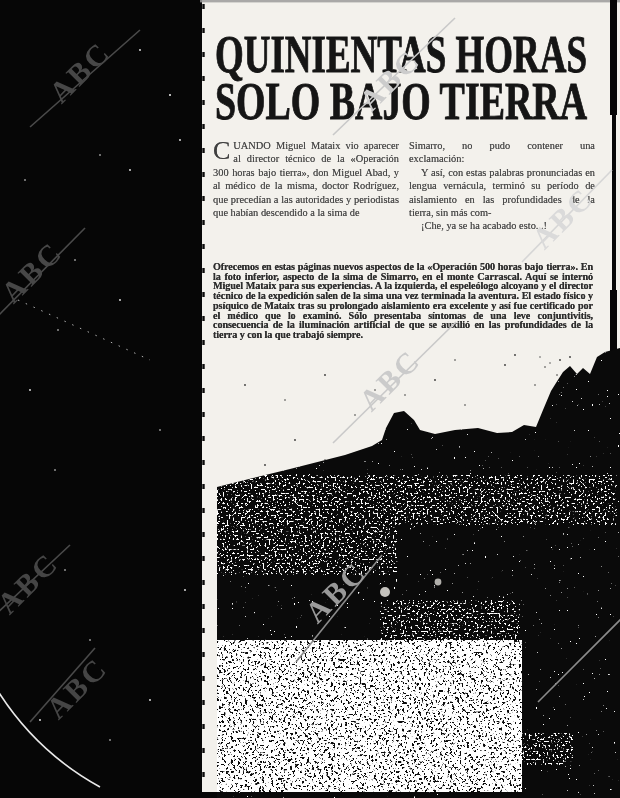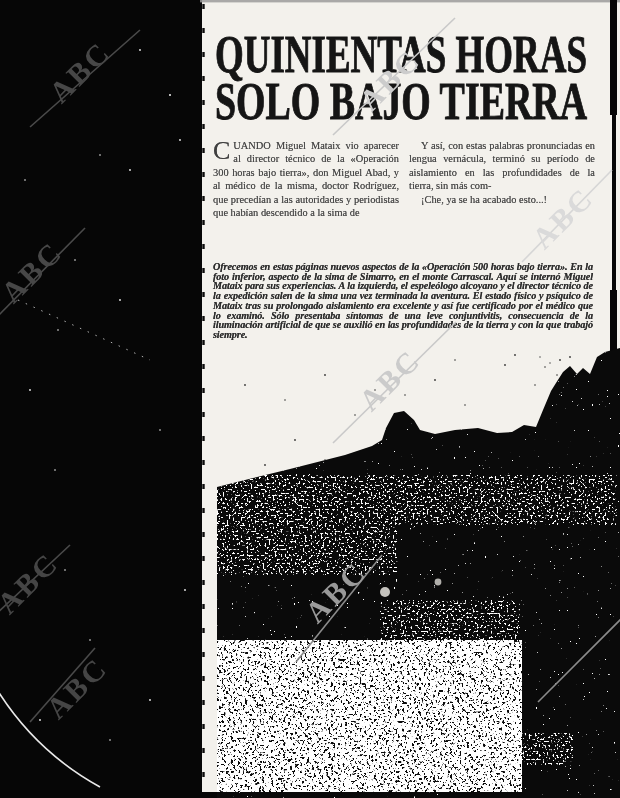--- a/index.html
+++ b/index.html
@@ -12,21 +12,21 @@
   .headline-svg{position:absolute;left:205px;top:26px;}
   .columns{position:absolute;left:213px;top:139px;width:382px;display:flex;gap:10px;}
   .col{width:186px;}
   .bodytext{font-size:10.4px;line-height:13.4px;color:#474747;text-align:justify;
             text-shadow:0 0 .5px rgba(70,70,70,.75);}
   .bodytext p{margin:0;}
   .bodytext p.indent{text-indent:12px;}
   .dropcap{float:left;font-size:26px;line-height:22px;padding:1px 3px 0 0;color:#3f3f3f;}
   .caption{position:absolute;left:213px;top:262px;width:380px;font-weight:bold;
            font-size:10.2px;line-height:9.7px;color:#2e2e2e;text-align:justify;
-           letter-spacing:-.1px;text-shadow:0 0 .6px rgba(40,40,40,.85);font-style:italic;}
+           letter-spacing:-.1px;text-shadow:0 0 .6px rgba(40,40,40,.85);}
   .photo-svg{position:absolute;left:205px;top:345px;}
   .wm-text{font-family:"Liberation Serif", serif;font-weight:bold;font-size:30px;letter-spacing:3px;}
 </style>
 </head>
 <body>
 
 <div class="page">
 
   <svg class="bg-art" width="620" height="798" viewBox="0 0 620 798">
     <rect x="0" y="0" width="202" height="798" fill="#060606"></rect>
@@ -75,20 +75,21 @@
       <text x="10" y="93" font-family="Liberation Serif, serif" font-weight="bold" font-size="52" fill="#151515" stroke="#151515" stroke-width="0.9" textLength="372" lengthAdjust="spacingAndGlyphs">SOLO BAJO TIERRA</text>
     </svg>
 
     <div class="columns">
       <div class="col bodytext">
         <p>
           <span class="dropcap">C</span><span>UANDO Miguel Mataix vio aparecer al director técnico de la «Operación 300 horas bajo tierra», don Miguel Abad, y al médico de la misma, doctor Rodríguez, que precedían a las autoridades y periodistas que habían descendido a la sima de</span>
         </p>
       </div>
       <div class="col bodytext">
+        <p>Simarro, no pudo contener una exclamación:</p>
         <p class="indent">Y así, con estas palabras pronunciadas en lengua vernácula, terminó su período de aislamiento en las profundidades de la tierra, sin más com-</p>
         <p class="indent">¡Che, ya se ha acabado esto...!</p>
       </div>
     </div>
 
     <div class="caption">Ofrecemos en estas páginas nuevos aspectos de la «Operación 500 horas bajo tierra». En la foto inferior, aspecto de la sima de Simarro, en el monte Carrascal. Aquí se internó Miguel Mataix para sus experiencias. A la izquierda, el espeleólogo alcoyano y el director técnico de la expedición salen de la sima una vez terminada la aventura. El estado físico y psíquico de Mataix tras su prolongado aislamiento era excelente y así fue certificado por el médico que lo examinó. Sólo presentaba síntomas de una leve conjuntivitis, consecuencia de la iluminación artificial de que se auxilió en las profundidades de la tierra y con la que trabajó siempre.</div>
 
     <svg class="photo-svg" width="415" height="453" viewBox="0 0 415 453">
       <defs>
         <clipPath id="terr">

